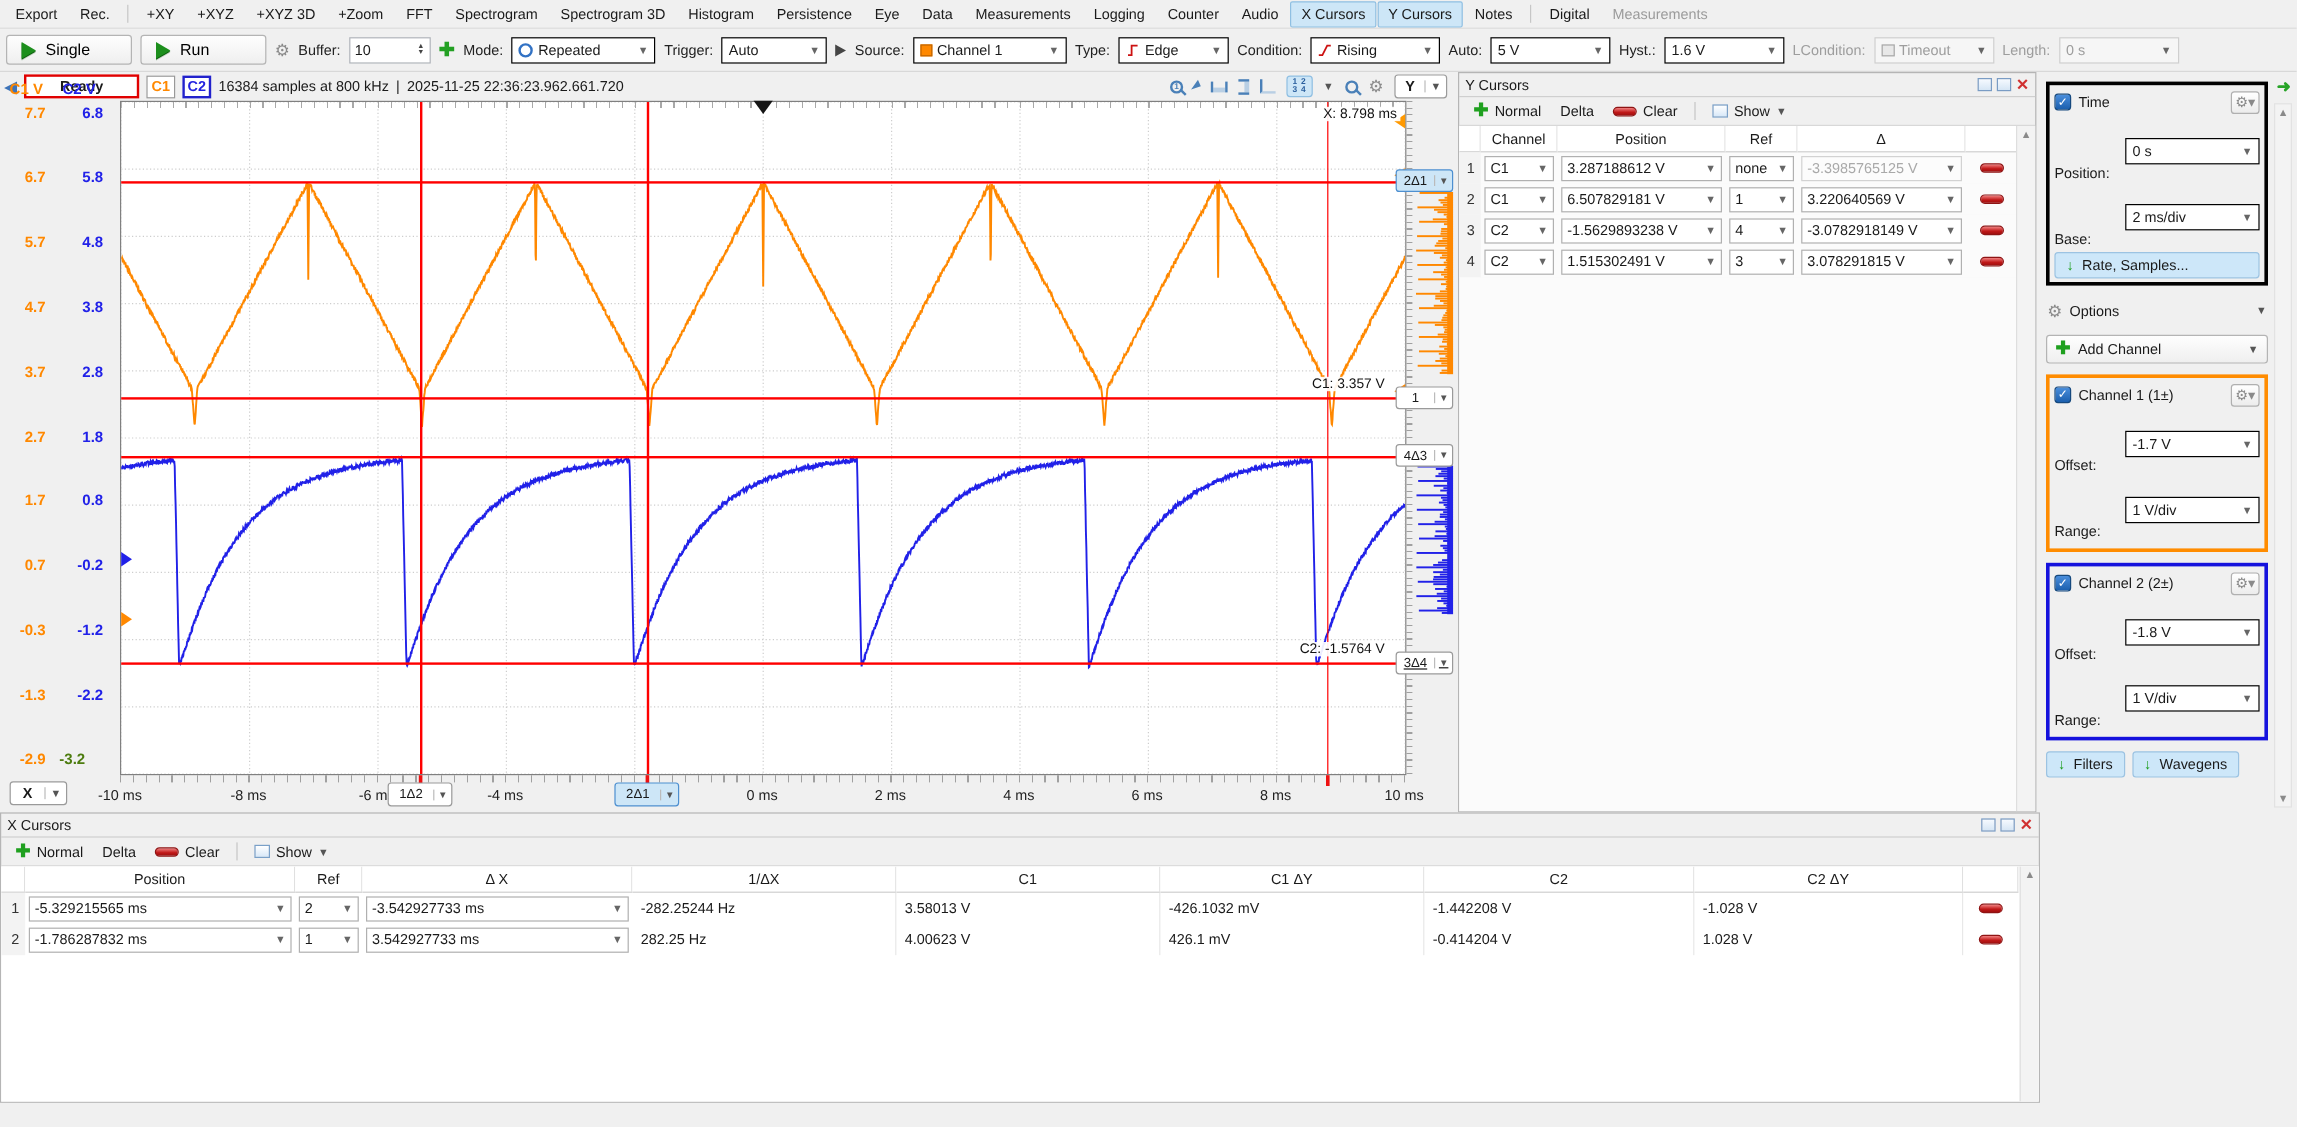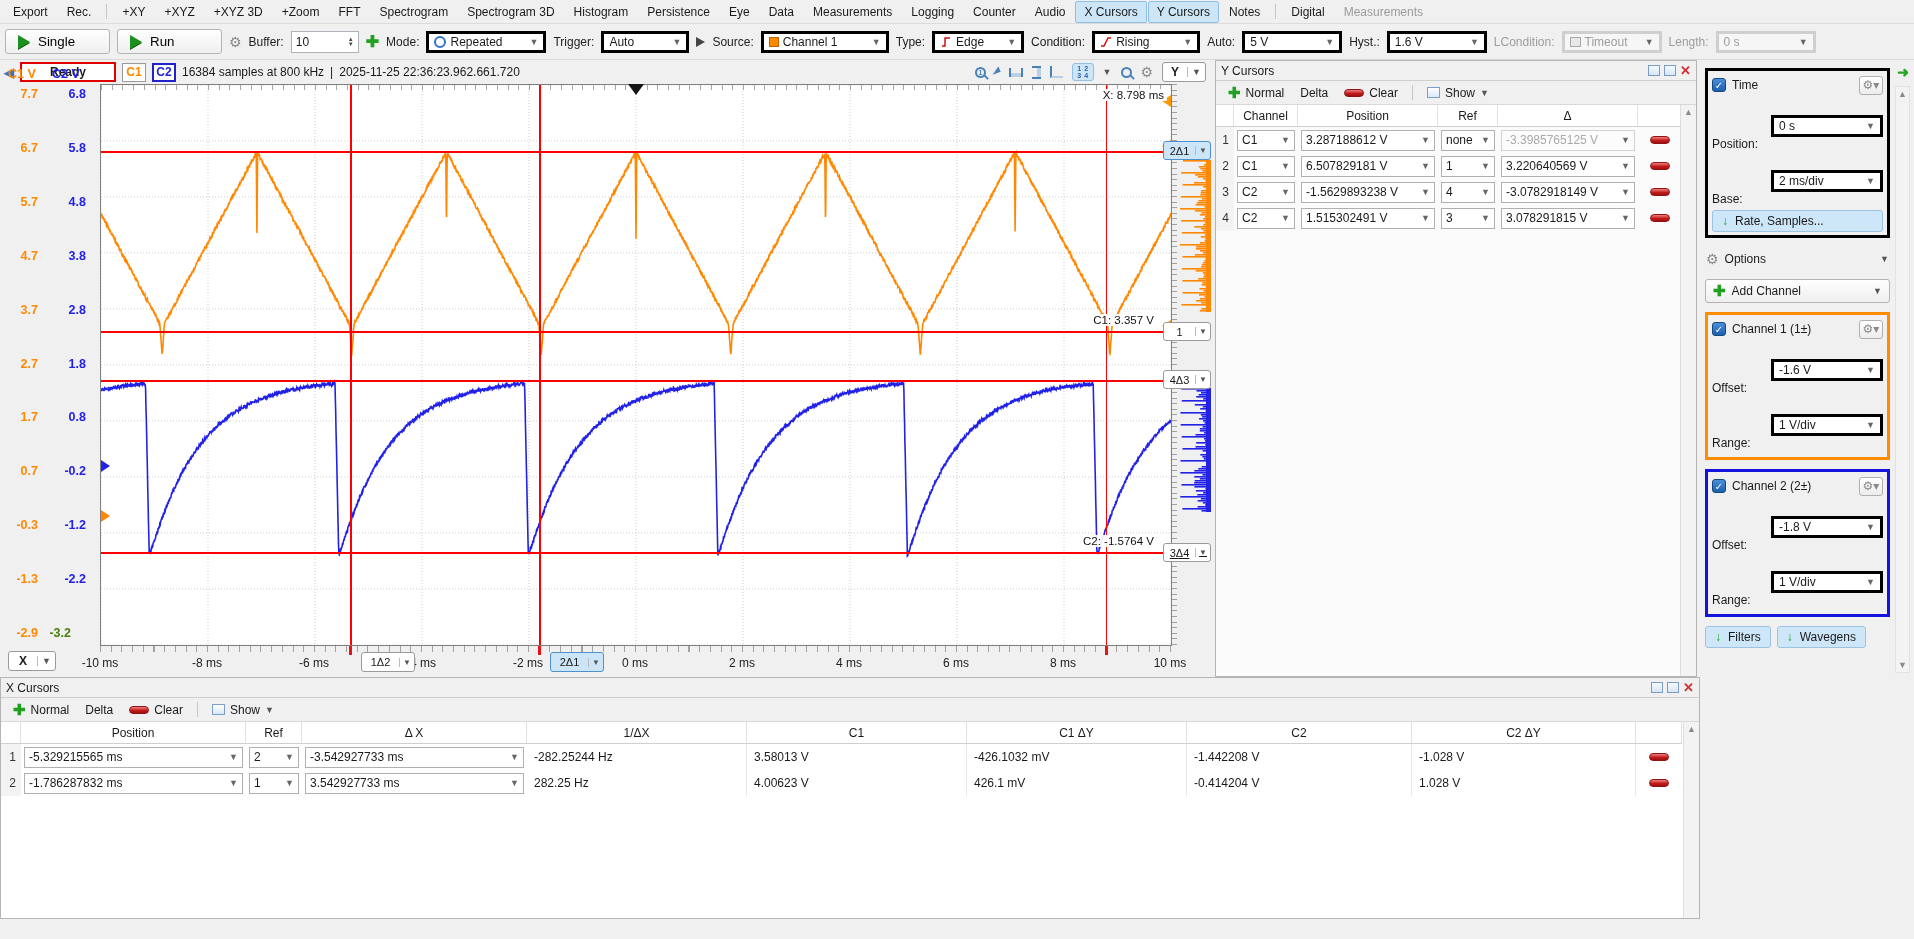--- a/index.html
+++ b/index.html
@@ -14,21 +14,21 @@
 .tab{padding:3px 8px;border:1px solid transparent;border-radius:2px;white-space:nowrap;}
 .tab.active{background:#cde6f7;border-color:#8fbfe2;}
 .tab.disabled{color:#9b9b9b;}
 .vsep{width:1px;height:15px;background:#c6c6c6;margin:0 5px;}
 
 .controlbar{height:36px;display:flex;align-items:center;padding:0 5px;gap:7px;border-bottom:1px solid #d8d8d8;}
 .btn{display:inline-flex;align-items:center;gap:8px;background:linear-gradient(#fefefe,#efefef);border:1px solid #b4b4b4;border-radius:3px;height:25px;padding:0 12px;min-width:105px;}
 .play{width:0;height:0;border-left:12px solid #1d8f1d;border-top:7px solid transparent;border-bottom:7px solid transparent;filter:drop-shadow(0 1px 0 #0a5a0a);}
 .lbl{white-space:nowrap;color:#222;}
 .lbl.dis,.dd.dis{color:#9d9d9d;}
-.dd{display:inline-flex;align-items:center;gap:4px;background:#fff;border:3px solid #000000;height:22px;padding:0 5px;white-space:nowrap;}
+.dd{display:inline-flex;align-items:center;gap:4px;background:#fff;border:1px solid #000000;height:22px;padding:0 5px;white-space:nowrap;}
 .dd .chev{margin-left:auto;color:#666;font-size:9px;}
 .dd.dis{background:#f6f6f6;border-color:#cfcfcf;}
 .spin{display:inline-flex;align-items:center;background:#fff;border:1px solid #aeb2b8;height:22px;width:68px;padding:0 4px;}
 .spin .arr{margin-left:auto;display:flex;flex-direction:column;font-size:6px;line-height:5px;color:#444;}
 .gear{color:#8a8a8a;font-size:14px;}
 .plusico{color:#23a023;font-weight:bold;font-size:16px;}
 .sw{width:10px;height:10px;background:#ff8800;border:1px solid #c06500;display:inline-block;}
 .modeico{width:12px;height:12px;border:2px solid #3272c4;border-radius:50%;display:inline-block;background:#fff;}
 .srcico{width:0;height:0;border-left:9px solid #454545;border-top:5px solid transparent;border-bottom:5px solid transparent;display:inline-block;}
 .winico{width:11px;height:10px;border:1px solid #a8a8a8;background:#e8e8e8;display:inline-block;}
@@ -80,21 +80,21 @@
 .strip-btn .t{flex:1;text-align:center;}
 .strip-btn .c{border-left:1px solid #bbb;padding:0 3px;font-size:8px;color:#555;}
 .strip-btn.active{background:#cde6f7;border-color:#4d8fd0;}
 .redtickv{position:absolute;left:0;width:5px;height:3px;background:#e11;z-index:3;}
 
 .xaxis{height:31px;position:relative;}
 .xscale{position:absolute;left:100px;width:1072px;top:0;bottom:0;}
 .xscale::before{content:'';position:absolute;top:0;left:0;right:0;height:6px;background:repeating-linear-gradient(to right,#a0a0a0 0 1px,transparent 1px 10.7px);}
 .xlab{position:absolute;top:10px;width:64px;text-align:center;font-size:12px;color:#222;}
 .redtick{position:absolute;top:0;width:3px;height:9px;background:#e11;}
-.axis-btn{position:absolute;top:6px;height:20px;width:54px;background:#fff;border:1px solid #9a9a9a;border-radius:3px;display:flex;align-items:center;z-index:3;font-size:11px;margin-left:38px;}
+.axis-btn{position:absolute;top:6px;height:20px;width:54px;background:#fff;border:1px solid #9a9a9a;border-radius:3px;display:flex;align-items:center;z-index:3;font-size:11px;}
 .axis-btn .t{flex:1;text-align:center;}
 .axis-btn .c{border-left:1px solid #bbb;padding:0 3px;font-size:8px;color:#555;}
 .axis-btn.active{background:#cde6f7;border-color:#4d8fd0;}
 .xsel{position:absolute;left:8px;top:5px;height:20px;width:48px;background:#fff;border:1px solid #9a9a9a;border-radius:3px;display:flex;align-items:center;}
 .xsel .t{flex:1;text-align:center;font-weight:bold;}
 .xsel .c{border-left:1px solid #bbb;padding:0 4px;font-size:9px;color:#555;}
 
 .panel{background:#f0f0f0;border:1px solid #b5b5b5;display:flex;flex-direction:column;}
 .ypanel{width:482px;}
 .paneltitle{height:20px;display:flex;align-items:center;padding:0 5px;border-bottom:1px solid #cfcfcf;}
@@ -777,21 +777,21 @@
       </div>
       <div class="grp orange">
         <div class="grp-h">
           <span class="chk">✓</span>
           <span>Channel 1 (1±)</span>
           <span class="gearbtn">⚙▾</span>
         </div>
         <div class="frow">
             <span class="lb">Offset:</span>
             <div class="dd">
-              <span>-1.6 V</span>
+              <span>-1.7 V</span>
               <span class="chev">▼</span>
             </div>
           </div>
         <div class="frow">
             <span class="lb">Range:</span>
             <div class="dd">
               <span>1 V/div</span>
               <span class="chev">▼</span>
             </div>
           </div>

